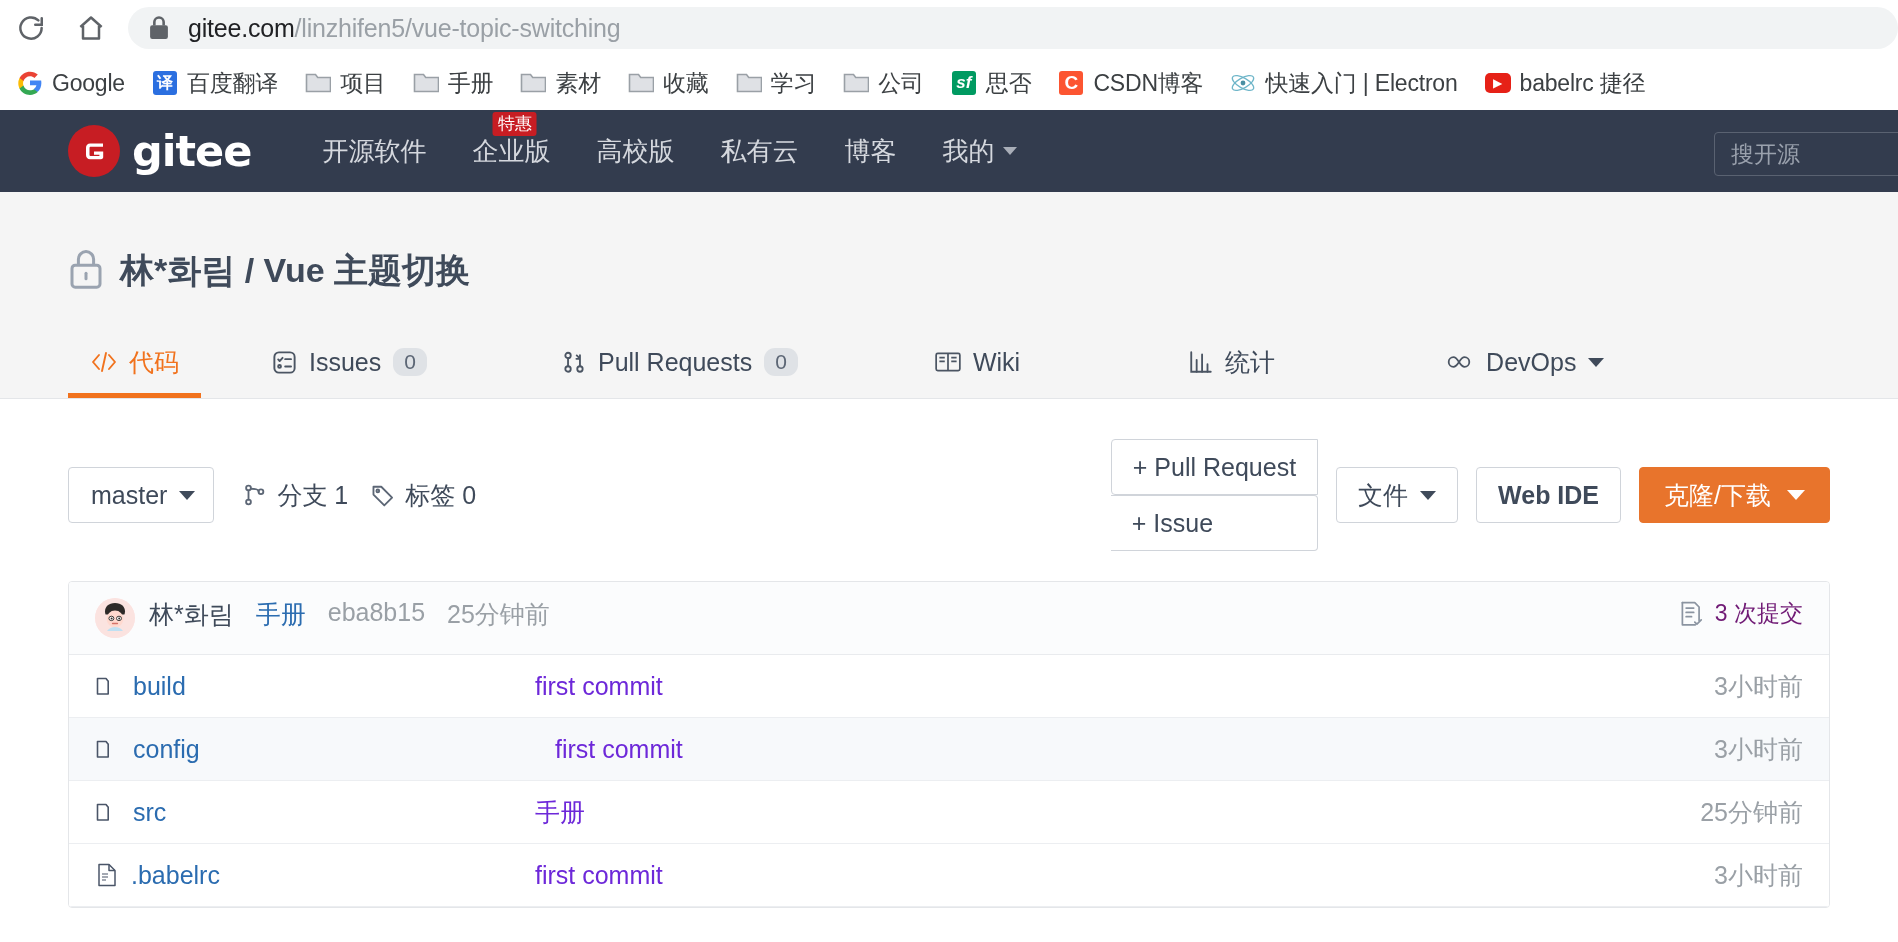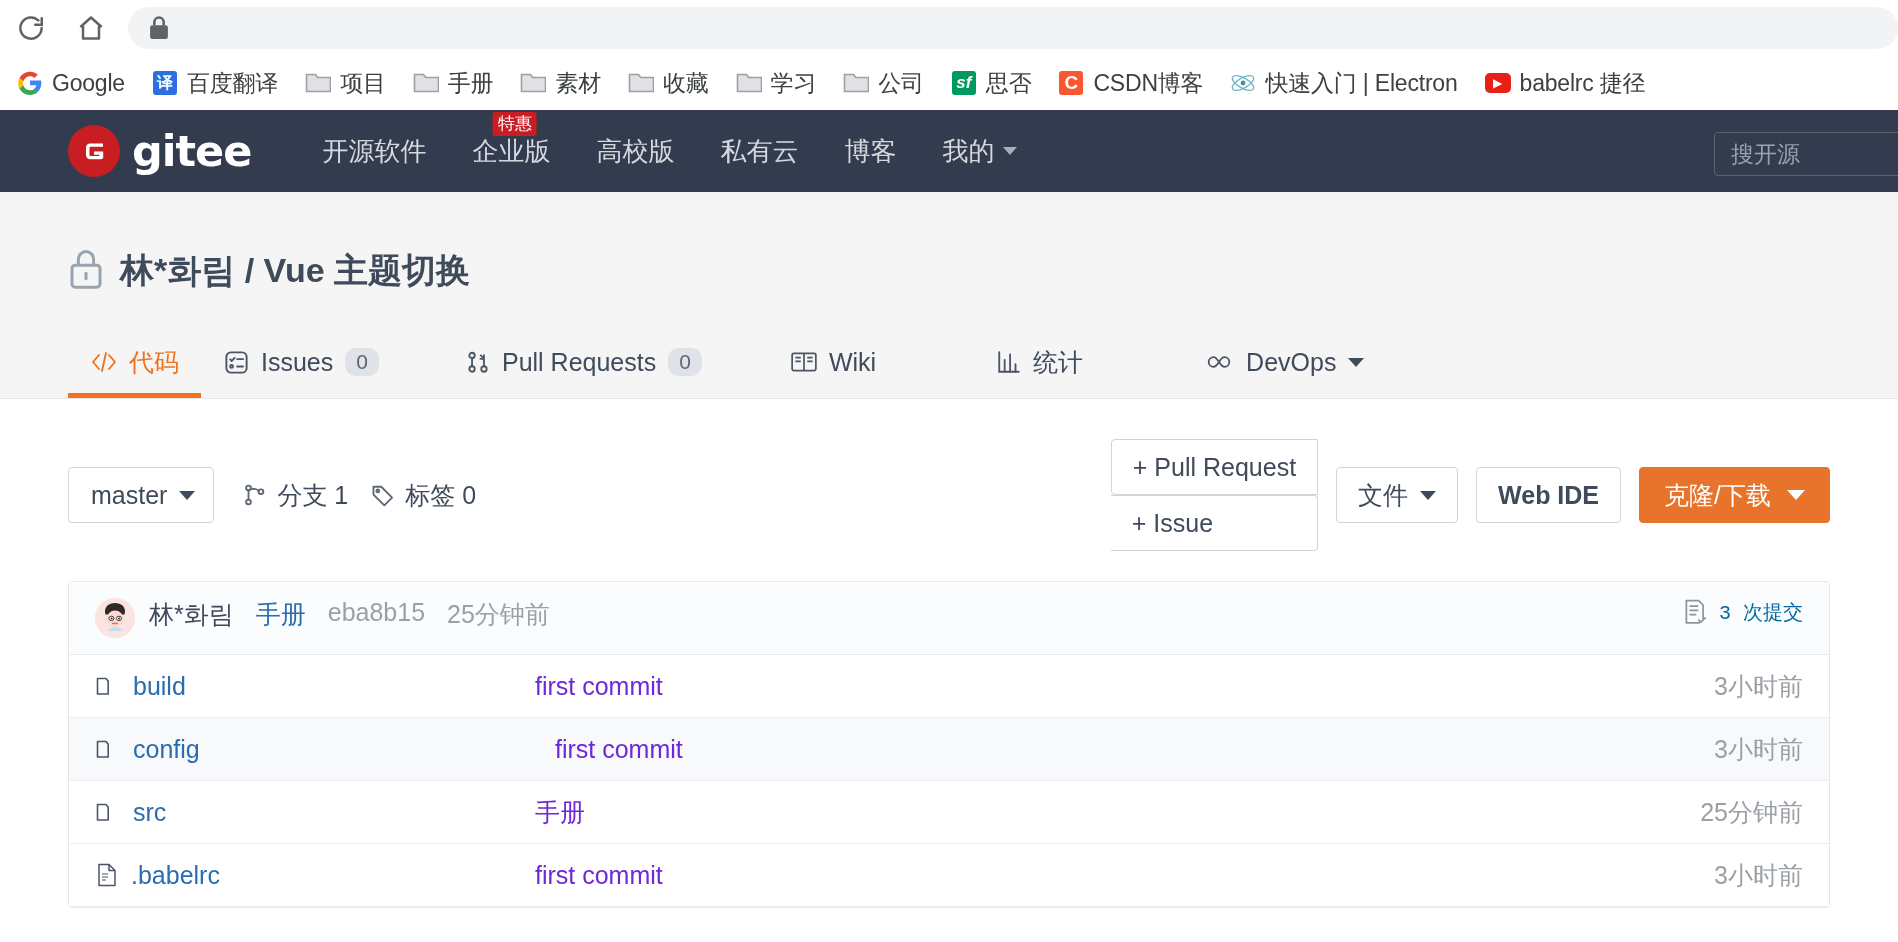--- a/index.html
+++ b/index.html
@@ -173,20 +173,21 @@
     font-weight: bold;
     color: #3f4a5a;
     margin-left: 16px;
     letter-spacing: 0px;
   }
 
   .tabs {
     display: flex;
     align-items: flex-end;
     height: 72px;
+    gap: 48px;
   }
   .tab {
     display: flex;
     align-items: center;
     font-size: 25px;
     color: #3f4a5a;
     height: 72px;
     padding: 0 0 0 0;
     position: relative;
   }
@@ -286,21 +287,21 @@
     flex: 0 0 auto;
     margin-right: 14px;
     background: #fde4e4;
   }
   .commit-author { font-size: 25px; color: #3f4a5a; margin-right: 22px; }
   .commit-msg { font-size: 25px; color: #2b6cb0; margin-right: 22px; }
   .commit-sha { font-size: 25px; color: #9aa0a6; margin-right: 22px; }
   .commit-time { font-size: 25px; color: #9aa0a6; }
   .commit-count {
     display: flex; align-items: center;
-    font-size: 20px; color: #0369a1; font-family: Liberation Mono, monospace;
+    font-size: 23px; color: #701a75;
   }
   .commit-count svg { margin-right: 11px; }
 
   .file-row {
     display: flex;
     align-items: center;
     height: 63px;
     padding: 0 26px;
     border-bottom: 1px solid #eceef1;
     background: #fff;
@@ -337,20 +338,21 @@
       </svg>
     </div>
 
     <div class="omnibox">
       <span class="lock-wrap">
         <svg width="22" height="26" viewBox="0 0 16 19">
           <rect x="1.5" y="7.5" width="13" height="10" rx="1.6" fill="#5f6368"></rect>
           <path d="M4.6 7.6V5.2a3.4 3.4 0 0 1 6.8 0v2.4" fill="none" stroke="#5f6368" stroke-width="1.9"></path>
         </svg>
       </span>
+      <span class="url-text"><span class="dom">gitee.com</span><span>/linzhifen5/vue-topic-switching</span></span>
     </div>
   </div>
 
   <div class="bookmarks-row">
 
     <div class="bm">
       <span class="bm-ico">
         <svg width="26" height="26" viewBox="0 0 48 48">
           <path fill="#4285F4" d="M45 24c0-1.6-.15-3.1-.42-4.6H24v8.7h11.8c-.5 2.7-2 5-4.3 6.6v5.4h7c4.1-3.8 6.5-9.4 6.5-16.1z"></path>
           <path fill="#34A853" d="M24 46c5.8 0 10.7-1.9 14.3-5.2l-7-5.4c-1.9 1.3-4.4 2.1-7.3 2.1-5.6 0-10.4-3.8-12.1-8.9H4.7v5.6C8.3 41.5 15.6 46 24 46z"></path>

